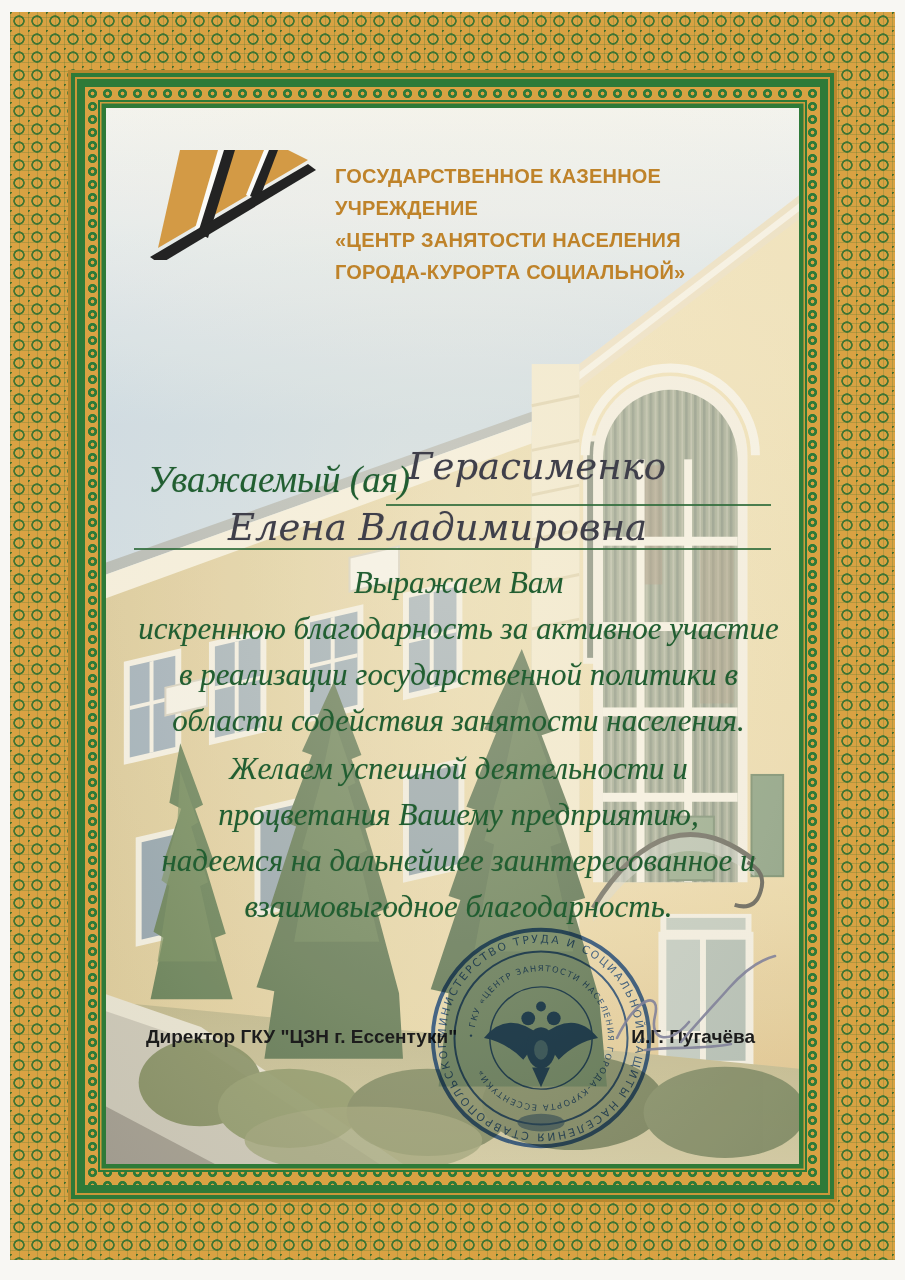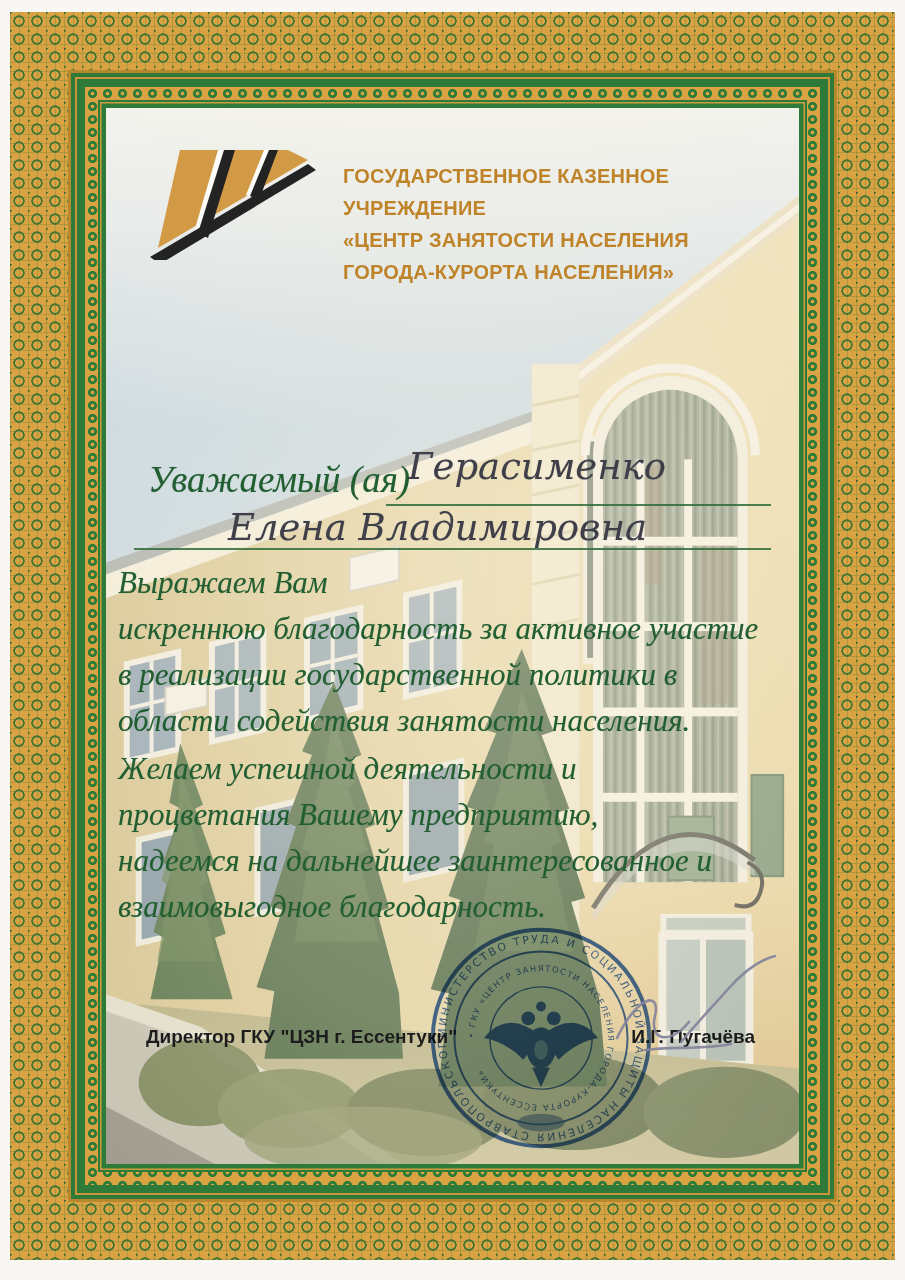--- a/index.html
+++ b/index.html
@@ -20,35 +20,35 @@
     background-image:radial-gradient(circle at 7.5px 6.5px, #d9a243 1.6px, #2e7a38 2.2px, #2e7a38 4.2px, rgba(46,122,56,0) 5px);
     background-size:15px 13px;}
   .f-green2{width:100%;height:100%;background:#2e7a38;padding:8px;
     box-shadow:inset 0 0 0 2px #2e7a38, inset 0 0 0 3.5px #cf9d3e;}
   
   .photo{position:relative;width:100%;height:100%;overflow:hidden;background:#cfdce6;}
   .scene{position:absolute;inset:0;width:100%;height:100%;}
   
   .brand{position:absolute;top:30px;left:30px;right:14px;display:flex;align-items:flex-start;}
   .brand svg{flex:0 0 auto;}
-  .org{margin-left:22px;padding-top:22px;color:#bf832a;font-weight:bold;font-size:20px;line-height:32px;
+  .org{margin-left:14px;padding-top:22px;color:#bf832a;font-weight:bold;font-size:20px;line-height:32px;
        letter-spacing:.2px;}
   .title{position:absolute;top:184px;left:0;right:0;text-align:center;color:#e6421f;
          font-family:"DejaVu Serif",serif;font-style:italic;font-size:58px;line-height:64px;
          text-shadow:0 0 1px rgba(230,66,31,.35);}
   .script{font-family:Liberation Serif, serif;font-style:italic;color:#215e31;
           text-shadow:0 0 1px rgba(33,94,49,.35);}
   .salute-label{position:absolute;left:42px;top:350px;font-size:37px;}
   .hand{font-family:"DejaVu Serif",serif;font-style:italic;color:#3f3f4a;text-shadow:0 0 1px rgba(60,60,74,.3);}
   .surname{position:absolute;left:302px;top:337px;font-size:37px;}
   .given{position:absolute;left:0;right:30px;top:398px;text-align:center;font-size:37px;}
   .uline{position:absolute;height:2px;background:#2e6b3a;opacity:.85;}
   .u1{left:280px;right:28px;top:396px;}
   .u2{left:28px;right:28px;top:440px;}
-  .para{position:absolute;left:12px;right:0;text-align:left;font-size:31px;line-height:46px;}
+  .para{position:absolute;left:12px;right:0;text-align:center;font-size:31px;line-height:46px;}
   .p1{top:452px;} .p2{top:638px;}
   .sig-row{position:absolute;left:0;right:0;top:918px;height:30px;font-size:19px;font-weight:bold;color:#1c1c1c;}
   .sig-pos{position:absolute;left:40px;top:0;}
   .sig-name{position:absolute;right:44px;top:0;}
   .stamp{position:absolute;left:317px;top:812px;width:236px;height:236px;mix-blend-mode:multiply;opacity:.86;}
   .scribble{position:absolute;left:505px;top:846px;width:170px;height:110px;}
 </style>
 </head>
 <body>
 
@@ -223,21 +223,21 @@
           <polygon points="44,12 152,12 172,22 22,110" fill="#d39a45"></polygon>
           <polygon points="82,12 98,12 70,100 58,94" fill="#fbfbf8"></polygon>
           <polygon points="88,12 99,12 72,100 62,95" fill="#232323"></polygon>
           <polygon points="128,12 141,12 120,62 110,57" fill="#fbfbf8"></polygon>
           <polygon points="133,12 142,12 123,62 114,58" fill="#232323"></polygon>
           <polygon points="14,119 172,26 180,32 24,126" fill="#232323"></polygon>
         </svg>
         <div class="org">
           <div>ГОСУДАРСТВЕННОЕ КАЗЕННОЕ УЧРЕЖДЕНИЕ</div>
           <div>«ЦЕНТР ЗАНЯТОСТИ НАСЕЛЕНИЯ</div>
-          <div>ГОРОДА-КУРОРТА НАСЕЛЕНИЯ»</div>
+          <div>ГОРОДА-КУРОРТА СОЦИАЛЬНОЙ»</div>
         </div>
       </div>
 
 
       <div class="script salute-label">Уважаемый (ая)</div>
       <div class="hand surname">Герасименко</div>
       <div class="uline u1"></div>
       <div class="hand given">Елена Владимировна</div>
       <div class="uline u2"></div>
 

